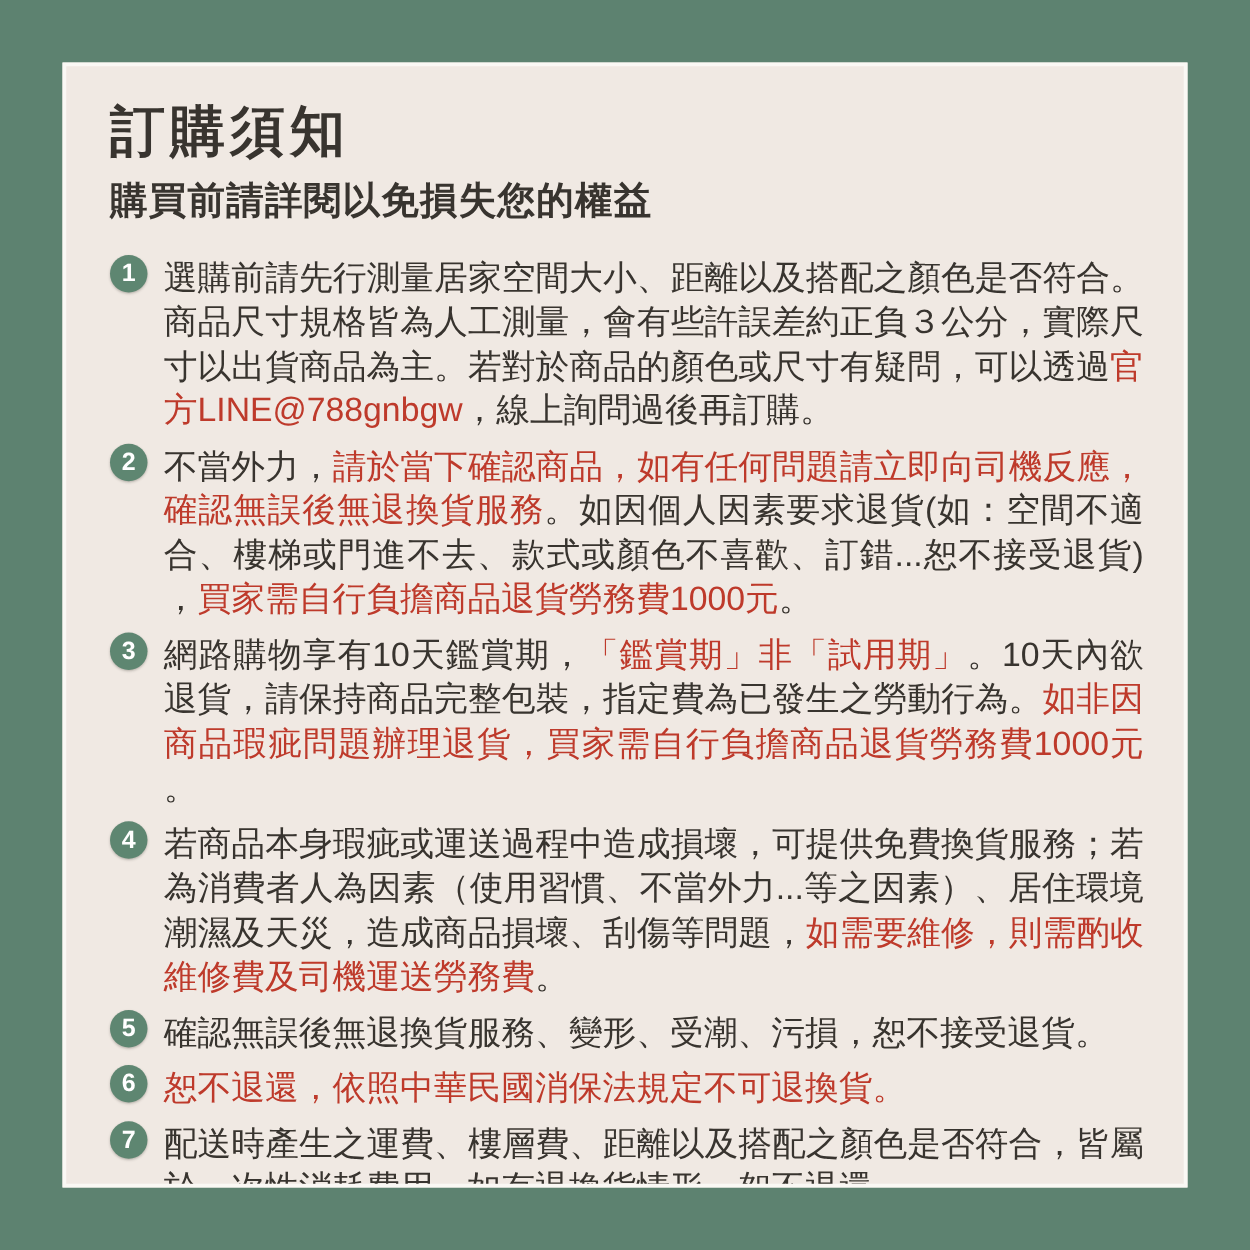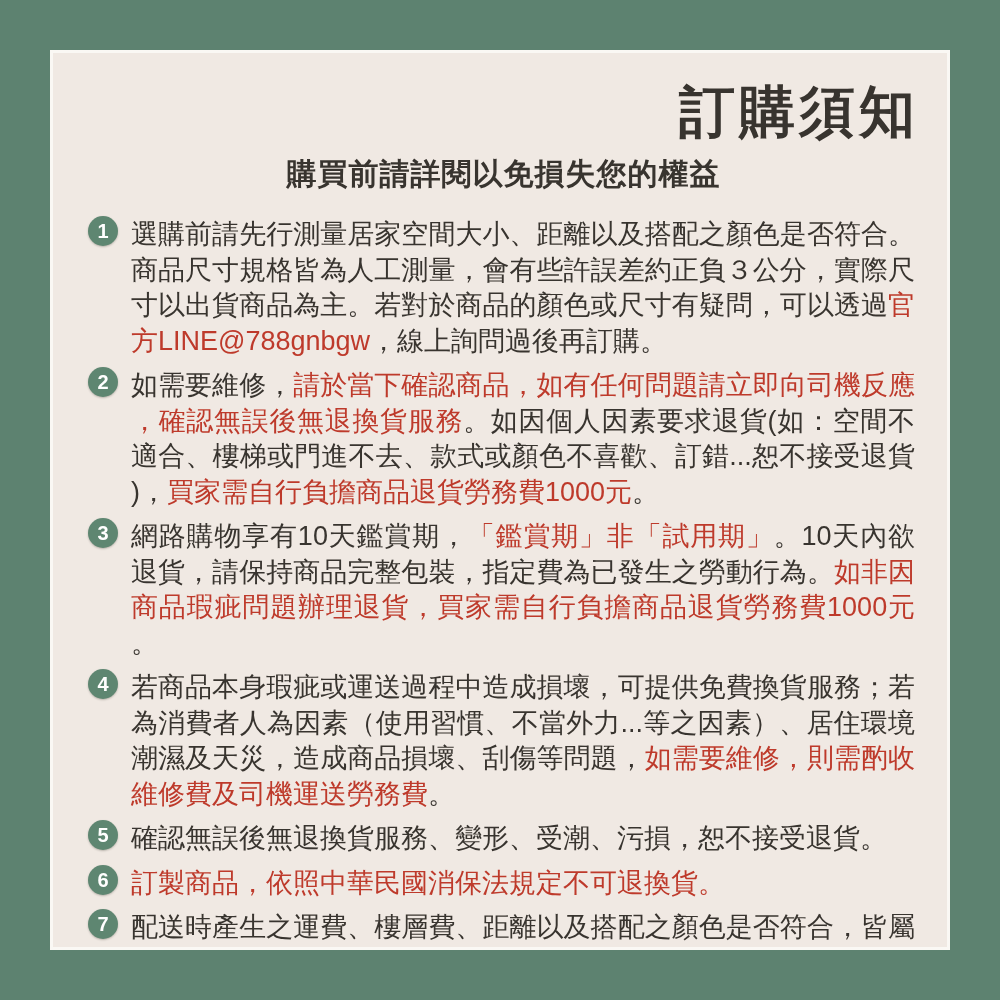--- a/index.html
+++ b/index.html
@@ -24,31 +24,31 @@
     width: 100%;
     height: 100%;
     box-sizing: border-box;
     background: var(--panel-cream, #f0e9e3);
     border: 3px solid var(--panel-outline, #faf8f4);
     padding: 26px 28px 0 35px;
     overflow: hidden;
   }
   .title {
     margin: 4px 0 0;
-    text-align: right;
-    font-size: 56px;
+    text-align: left;
+    font-size: 44px;
     line-height: 1.05;
     font-weight: 700;
     letter-spacing: 4px;
     color: var(--text-dark, #33302c);
     font-family: Liberation Serif, serif;
   }
   .subtitle {
     margin: 16px 0 0;
-    text-align: center;
+    text-align: left;
     font-size: 30px;
     line-height: 1.05;
     font-weight: 700;
     letter-spacing: 1px;
     color: var(--text-dark, #33302c);
   }
   .notices {
     list-style: none;
     margin: 24px 0 0;
     padding: 0;
@@ -93,37 +93,37 @@
   <div class="panel">
     <h1 class="title">訂購須知</h1>
     <h2 class="subtitle">購買前請詳閱以免損失您的權益</h2>
     <ol class="notices">
         <li class="notice">
           <span class="badge">1</span>
           <p class="notice-text"><span class="dark">選購前請先行測量居家空間大小、距離以及搭配之顏色是否符合。商品尺寸規格皆為人工測量，會有些許誤差約正負３公分，實際尺寸以出貨商品為主。若對於商品的顏色或尺寸有疑問，可以透過</span><span class="red">官方LINE@788gnbgw</span><span class="dark">，線上詢問過後再訂購。</span></p>
         </li>
         <li class="notice">
           <span class="badge">2</span>
-          <p class="notice-text"><span class="dark">如需要維修，</span><span class="red">請於當下確認商品，如有任何問題請立即向司機反應，確認無誤後無退換貨服務</span><span class="dark">。如因個人因素要求退貨(如：空間不適合、樓梯或門進不去、款式或顏色不喜歡、訂錯...恕不接受退貨)，</span><span class="red">買家需自行負擔商品退貨勞務費1000元</span><span class="dark">。</span></p>
+          <p class="notice-text"><span class="dark">不當外力，</span><span class="red">請於當下確認商品，如有任何問題請立即向司機反應，確認無誤後無退換貨服務</span><span class="dark">。如因個人因素要求退貨(如：空間不適合、樓梯或門進不去、款式或顏色不喜歡、訂錯...恕不接受退貨)，</span><span class="red">買家需自行負擔商品退貨勞務費1000元</span><span class="dark">。</span></p>
         </li>
         <li class="notice">
           <span class="badge">3</span>
           <p class="notice-text"><span class="dark">網路購物享有10天鑑賞期，</span><span class="red">「鑑賞期」非「試用期」</span><span class="dark">。10天內欲退貨，請保持商品完整包裝，指定費為已發生之勞動行為。</span><span class="red">如非因商品瑕疵問題辦理退貨，買家需自行負擔商品退貨勞務費1000元</span><span class="dark">。</span></p>
         </li>
         <li class="notice">
           <span class="badge">4</span>
           <p class="notice-text"><span class="dark">若商品本身瑕疵或運送過程中造成損壞，可提供免費換貨服務；若為消費者人為因素（使用習慣、不當外力...等之因素）、居住環境潮濕及天災，造成商品損壞、刮傷等問題，</span><span class="red">如需要維修，則需酌收維修費及司機運送勞務費</span><span class="dark">。</span></p>
         </li>
         <li class="notice">
           <span class="badge">5</span>
           <p class="notice-text"><span class="dark">確認無誤後無退換貨服務、變形、受潮、污損，恕不接受退貨。</span></p>
         </li>
         <li class="notice">
           <span class="badge">6</span>
-          <p class="notice-text"><span class="red">訂製商品，依照中華民國消保法規定不可退換貨。</span></p>
+          <p class="notice-text"><span class="red">恕不退還，依照中華民國消保法規定不可退換貨。</span></p>
         </li>
         <li class="notice">
           <span class="badge">7</span>
           <p class="notice-text"><span class="dark">配送時產生之運費、樓層費、距離以及搭配之顏色是否符合，皆屬於一次性消耗費用，如有退換貨情形，恕不退還。</span></p>
         </li>
         <li class="notice">
           <span class="badge">8</span>
           <p class="notice-text"><span class="dark">皆屬於一次性消耗費用，故</span><span class="red">居住環境潮濕及天災</span><span class="dark">。</span></p>
         </li>
       </ol>

